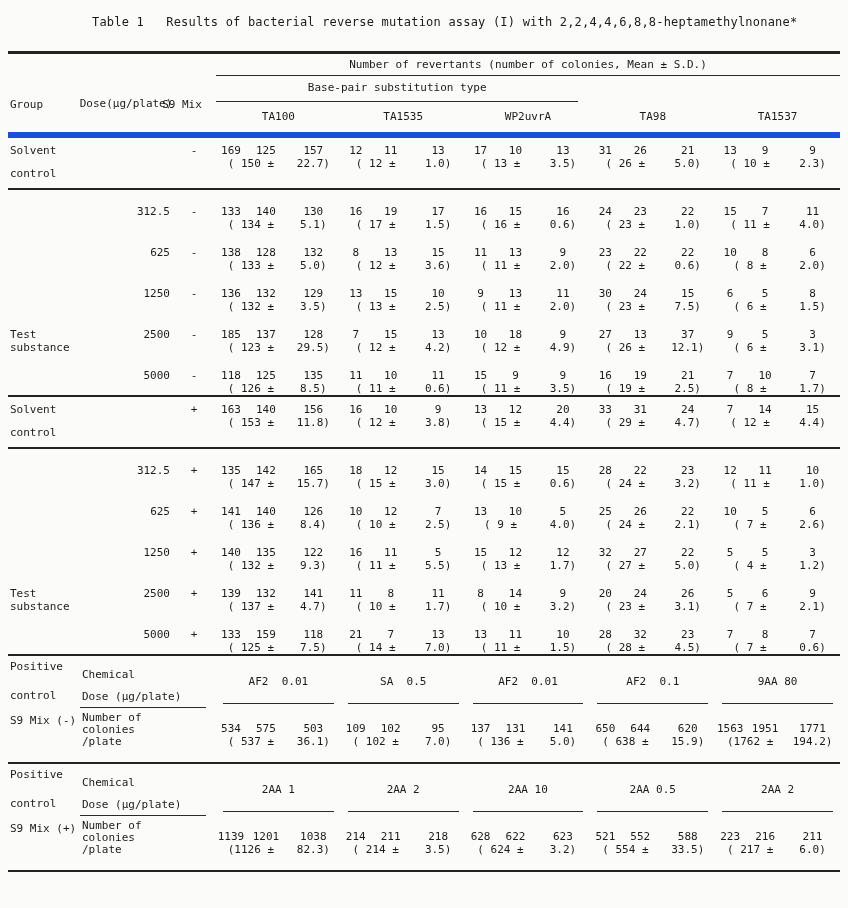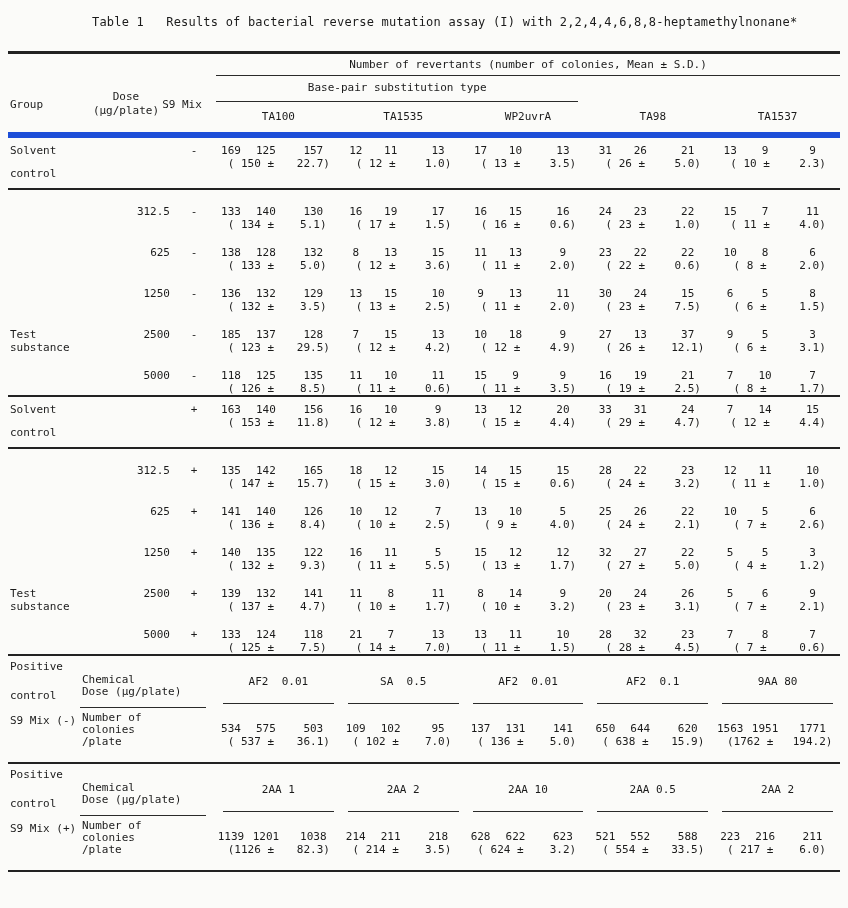--- a/index.html
+++ b/index.html
@@ -23,21 +23,21 @@
   
   .thead {
     display: grid;
     grid-template-columns: 72px 92px 44px repeat(5, 1fr);
     grid-template-rows: 22px 26px 30px;
     border-top: 3px solid #222;
     border-bottom: 6px solid #1d4ed8;
   }
   .h-rev { grid-row: 1; grid-column: 4 / span 5; text-align: center; padding-top: 4px; border-bottom: 1.5px solid #2a2a2a; white-space: pre; }
   .h-group { grid-row: 2 / span 2; grid-column: 1; display: flex; align-items: center; padding-left: 2px; }
-  .h-dose { grid-row: 2 / span 2; grid-column: 2; display: flex; flex-direction: column; align-items: center; justify-content: center; line-height: 14px; white-space: pre; }
+  .h-dose { grid-row: 2 / span 2; grid-column: 2; display: flex; flex-direction: row; align-items: center; justify-content: center; line-height: 14px; white-space: pre; }
   .h-s9 { grid-row: 2 / span 2; grid-column: 3; display: flex; align-items: center; justify-content: center; transform: translateX(-12px); white-space: pre; }
   .h-bp { grid-row: 2; grid-column: 4 / span 3; text-align: center; padding-top: 5px; border-bottom: 1.5px solid #2a2a2a; margin-right: 12px; }
   .h-fs { grid-row: 2; grid-column: 7 / span 2; text-align: center; padding-top: 5px; border-bottom: 1.5px solid #2a2a2a; margin-left: 4px; }
   .h-strain { grid-row: 3; text-align: center; padding-top: 8px; }
 
   
   .sec { border-bottom: 2px solid #222; }
   .row { min-height: 40px; padding-top: 15px; }
   .row.tall { min-height: 50px; padding-top: 6px; }
   .gcell { display: flex; flex-direction: column; padding-left: 2px; line-height: 13px; }
@@ -49,21 +49,21 @@
   .vals { display: grid; grid-template-columns: 24% 32% 44%; }
   .vals .v { text-align: center; white-space: pre; }
   .meanline { display: grid; grid-template-columns: 56% 44%; }
   .meanline .m, .meanline .s { text-align: center; white-space: pre; }
 
   
   .pblock { border-bottom: 2px solid #222; }
   .prow-chem { min-height: 52px; }
   .prow-counts { min-height: 54px; padding-bottom: 2px; }
   .pgroup { display: flex; flex-direction: column; justify-content: space-between; padding: 5px 0 6px 2px; line-height: 12px; }
-  .pchemlabel { display: flex; flex-direction: column; justify-content: center; padding: 13px 0 4px 2px; line-height: 12px; border-bottom: 1.5px solid #2a2a2a; margin-right: 10px; white-space: pre; }
+  .pchemlabel { display: flex; flex-direction: column; justify-content: space-between; padding: 13px 0 4px 2px; line-height: 12px; border-bottom: 1.5px solid #2a2a2a; margin-right: 10px; white-space: pre; }
   .pchem { display: flex; align-items: center; justify-content: center; border-bottom: 1.5px solid #2a2a2a; margin: 4px 7px; white-space: pre; }
   .ps9 { padding: 6px 0 0 2px; white-space: pre; }
   .pcountlabel { display: flex; flex-direction: column; line-height: 12px; padding: 4px 0 0 2px; }
   .pslot { padding-top: 14px; }
 
   
   .footnote { margin: 13px 0 0 36px; font-size: 11px; line-height: 15px; white-space: pre; }
 </style>
 </head>
 <body>
@@ -905,21 +905,21 @@
     <div class="gcell">
       <span></span>
       <span></span>
     </div>
     <div class="dcell">5000</div>
     <div class="scell">+</div>
     <div>
               <div class="statcell">
     <div class="vals">
       <span class="v">133</span>
-      <span class="v">124</span>
+      <span class="v">159</span>
       <span class="v">118</span>
     </div>
     <div class="meanline">
       <span class="m">( 125 ±</span>
       <span class="s">7.5)</span>
     </div>
   </div>
             </div>
     <div>
               <div class="statcell">

